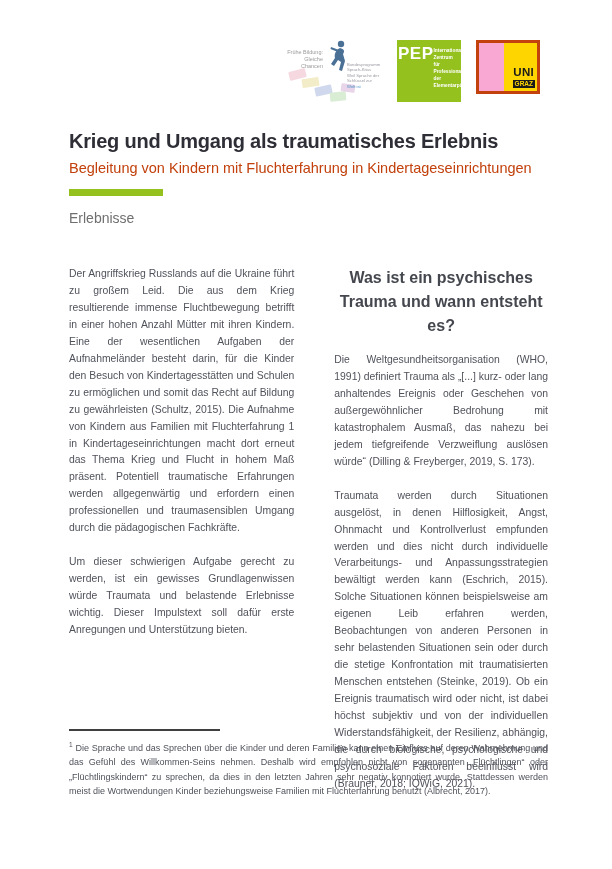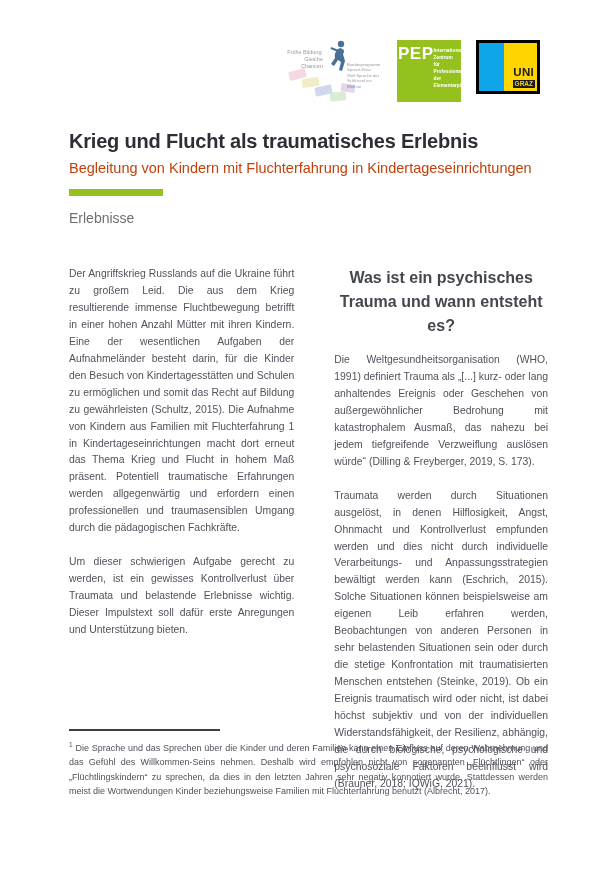--- a/index.html
+++ b/index.html
@@ -30,21 +30,21 @@
     display:flex; flex-direction:row;
     color:#ffffff;
   }
   .pep-acronym { font-weight:bold; font-size:17px; letter-spacing:0.5px; line-height:1; margin-top:1px; }
   .pep-sub { margin-top:4px; font-size:4.8px; font-weight:bold; line-height:1.45; }
   .pep-dash { width:13px; height:2px; background:#ffffff; margin-top:auto; margin-bottom:2px; }
 
   
   .logo-uni {
     position:relative; width:58px; height:48px;
-    border:3px solid #000000; background:#0ea5e9;
+    border:3px solid #c2410c; background:#f9a8d4;
   }
   .uni-yellow { position:absolute; top:0; right:0; width:33px; height:48px; }
   .uni-word { position:absolute; right:3px; bottom:13px; font-weight:800; font-size:11.5px; letter-spacing:0.3px; color:#1a1a1a; line-height:1; }
   .uni-graz { position:absolute; right:2px; bottom:3px; background:#1a1a1a; padding:1px 2px; font-weight:800; font-size:6.5px; line-height:1; }
 
   
   .title {
     position:absolute; left:69px; top:130px; width:490px;
     font-size:20px; font-weight:bold; letter-spacing:-0.2px;
     color:#2e2e36;
@@ -115,29 +115,29 @@
       <div class="pep-dash"></div>
     </div>
 
     <div class="logo-uni">
       <div class="uni-yellow" id="uni-yellow" style="background: rgb(255, 213, 0);"></div>
       <div class="uni-word">UNI</div>
       <div class="uni-graz" id="uni-graz" style="color: rgb(255, 213, 0);">GRAZ</div>
     </div>
   </div>
 
-  <h1 class="title" style="margin:0;">Krieg und Flucht als traumatisches Erlebnis</h1>
+  <h1 class="title" style="margin:0;">Krieg und Umgang als traumatisches Erlebnis</h1>
   <div class="subtitle">Begleitung von Kindern mit Fluchterfahrung in Kindertageseinrichtungen</div>
   <div class="accent-bar" id="accent-bar" style="background: rgb(149, 193, 31);"></div>
   <div class="section-label">Erlebnisse</div>
 
   <div class="columns">
     <div class="col col-left">
       <p class="body-text">Der Angriffskrieg Russlands auf die Ukraine führt zu großem Leid. Die aus dem Krieg resultierende immense Fluchtbewegung betrifft in einer hohen Anzahl Mütter mit ihren Kindern. Eine der wesentlichen Aufgaben der Aufnahmeländer besteht darin, für die Kinder den Besuch von Kindertagesstätten und Schulen zu ermöglichen und somit das Recht auf Bildung zu gewährleisten (Schultz, 2015). Die Aufnahme von Kindern aus Familien mit Fluchterfahrung 1 in Kindertageseinrichtungen macht dort erneut das Thema Krieg und Flucht in hohem Maß präsent. Potentiell traumatische Erfahrungen werden allgegenwärtig und erfordern einen professionellen und traumasensiblen Umgang durch die pädagogischen Fachkräfte.</p>
-      <p class="body-text">Um dieser schwierigen Aufgabe gerecht zu werden, ist ein gewisses Kontrollverlust über Traumata und belastende Erlebnisse wichtig. Dieser Impulstext soll dafür erste Anregungen und Unterstützung bieten.</p>
+      <p class="body-text">Um dieser schwierigen Aufgabe gerecht zu werden, ist ein gewisses Grundlagenwissen würde Traumata und belastende Erlebnisse wichtig. Dieser Impulstext soll dafür erste Anregungen und Unterstützung bieten.</p>
     </div>
     <div class="col col-right">
       <p class="col-heading">Was ist ein psychisches Trauma und wann entsteht es?</p>
       <p class="body-text">Die Weltgesundheitsorganisation (WHO, 1991) definiert Trauma als „[...] kurz- oder lang anhaltendes Ereignis oder Geschehen von außergewöhnlicher Bedrohung mit katastrophalem Ausmaß, das nahezu bei jedem tiefgreifende Verzweiflung auslösen würde“ (Dilling &amp; Freyberger, 2019, S. 173).</p>
       <p class="body-text">Traumata werden durch Situationen ausgelöst, in denen Hilflosigkeit, Angst, Ohnmacht und Kontrollverlust empfunden werden und dies nicht durch individuelle Verarbeitungs- und Anpassungsstrategien bewältigt werden kann (Eschrich, 2015). Solche Situationen können beispielsweise am eigenen Leib erfahren werden, Beobachtungen von anderen Personen in sehr belastenden Situationen sein oder durch die stetige Konfrontation mit traumatisierten Menschen entstehen (Steinke, 2019). Ob ein Ereignis traumatisch wird oder nicht, ist dabei höchst subjektiv und von der individuellen Widerstandsfähigkeit, der Resilienz, abhängig, die durch biologische, psychologische und psychosoziale Faktoren beeinflusst wird (Brauner, 2018; IQWiG, 2021).</p>
     </div>
   </div>
 
   <div class="footnote-sep"></div>
   <div class="footnote"><sup>1</sup><span> Die Sprache und das Sprechen über die Kinder und deren Familien kann einen Einfluss auf deren Wahrnehmung und das Gefühl des Willkommen-Seins nehmen. Deshalb wird empfohlen nicht von sogenannten „Flüchtlingen“ oder „Flüchtlingskindern“ zu sprechen, da dies in den letzten Jahren sehr negativ konnotiert wurde. Stattdessen werden meist die Wortwendungen Kinder beziehungsweise Familien mit Fluchterfahrung benutzt (Albrecht, 2017).</span></div>

